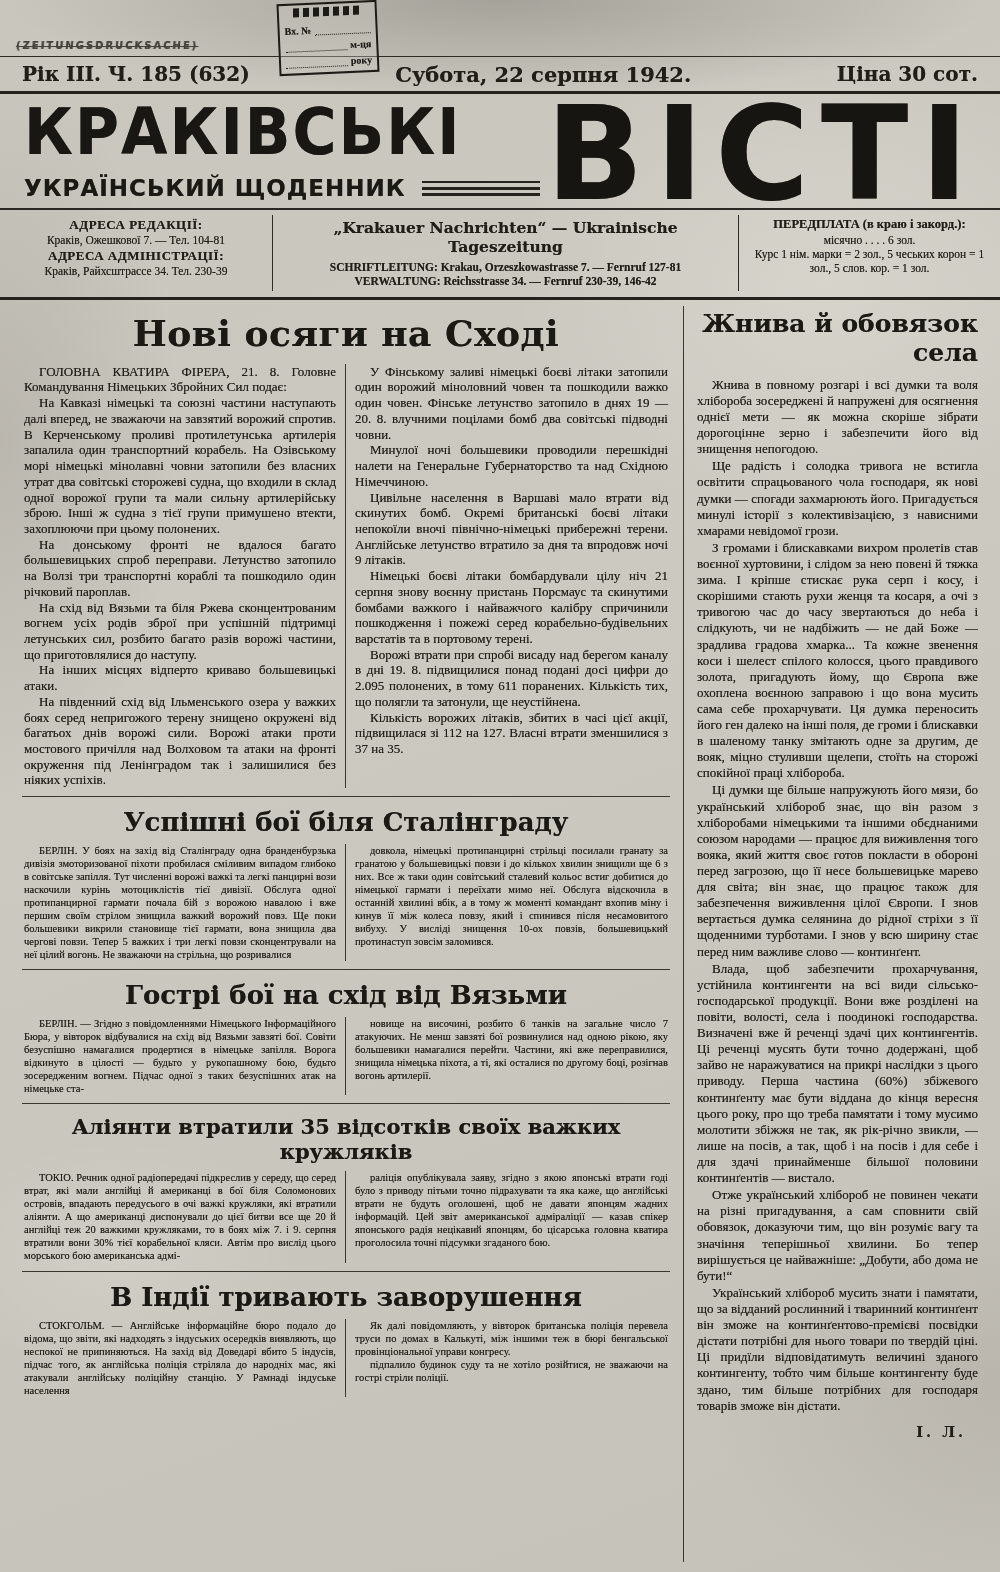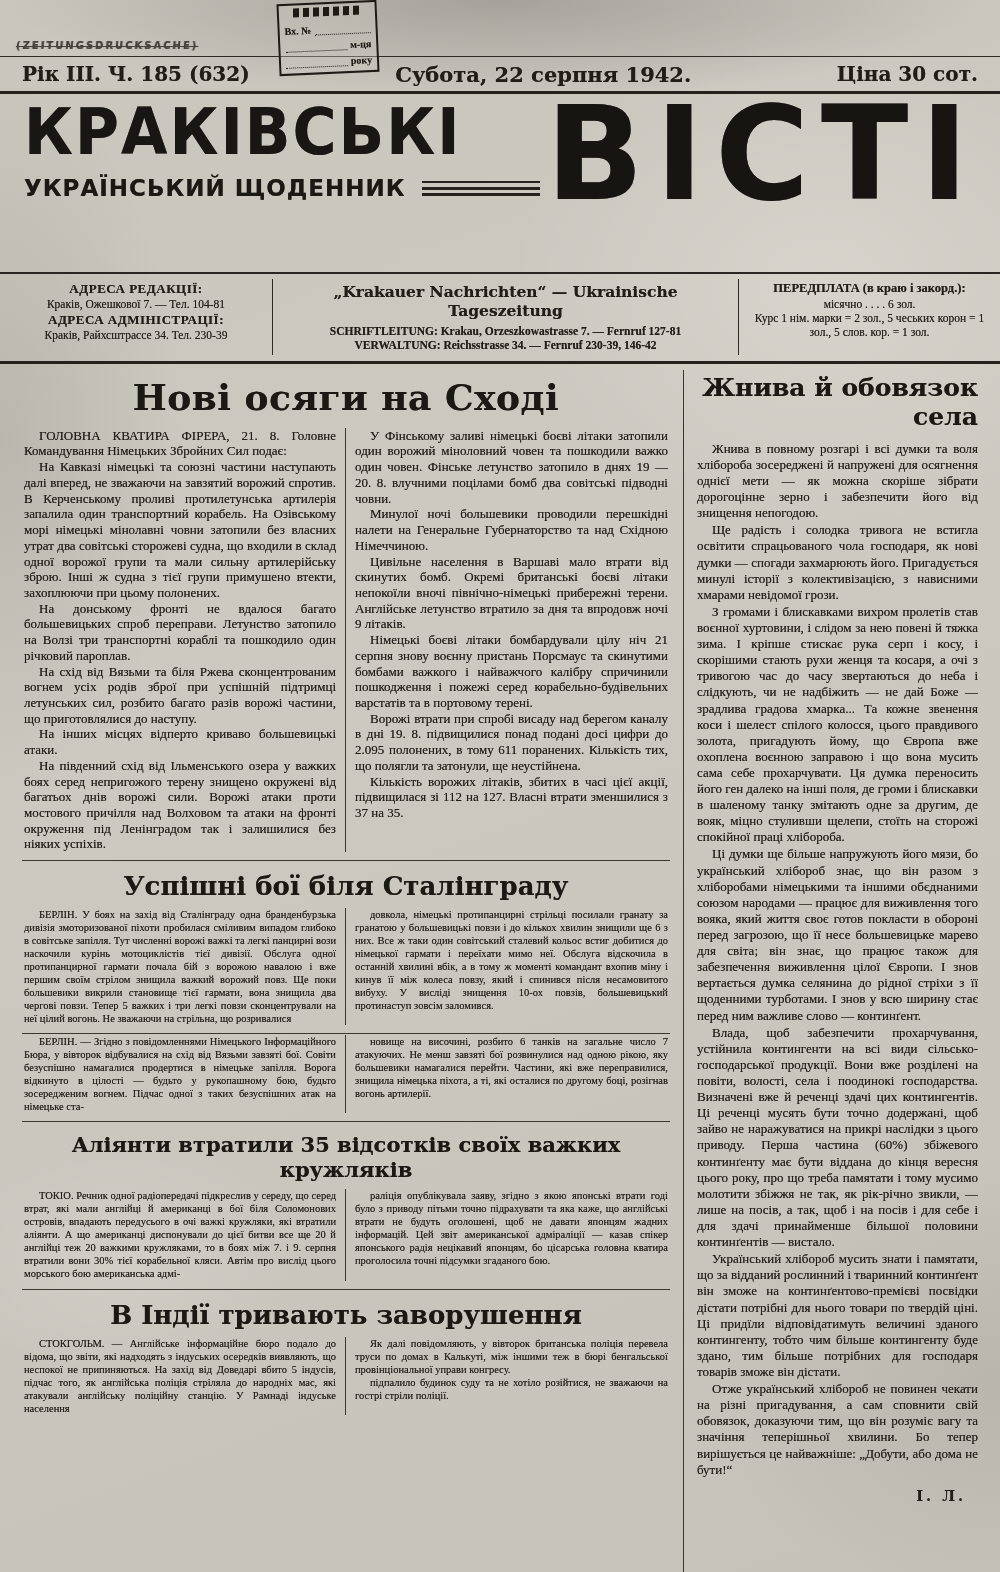--- a/index.html
+++ b/index.html
@@ -40,21 +40,21 @@
   
   .dateline {
     height:38px; margin:0; padding:0 22px;
     display:flex; align-items:center; justify-content:space-between;
     border-top:1.5px solid #2e2b25; border-bottom:3px solid #24221d;
     font-family:"DejaVu Serif", serif; font-weight:bold; font-size:20px;
   }
   .dateline .date-center { font-size:21px; }
 
   
-  .masthead { position:relative; height:178px; padding:8px 24px 0; }
+  .masthead { position:relative; height:114px; padding:8px 24px 0; }
   .mast-title-1 {
     font-family:"DejaVu Sans", sans-serif; font-weight:bold;
     font-size:60px; line-height:.95; letter-spacing:2px; color:#191713;
     transform:scaleY(1.07); transform-origin:top left; width:540px;
   }
   .mast-sub-row { display:flex; align-items:center; margin-top:16px; }
   .mast-subtitle {
     font-family:"DejaVu Sans", sans-serif; font-weight:bold;
     font-size:23px; letter-spacing:1px; color:#1b1914;
   }
@@ -203,20 +203,21 @@
           <div class="col">
               <p class="para">БЕРЛІН. У боях на захід від Сталінграду одна бранденбурзька дивізія змоторизованої піхоти пробилася сміливим випадом глибоко в совітське запілля. Тут численні ворожі важкі та легкі панцирні вози наскочили курінь мотоциклістів тієї дивізії. Обслуга одної протипанцирної гармати почала бій з ворожою навалою і вже першим своїм стрілом знищила важкий ворожий повз. Ще поки большевики викрили становище тієї гармати, вона знищила два чергові повзи. Тепер 5 важких і три легкі повзи сконцентрували на неї цілий вогонь. Не зважаючи на стрільна, що розривалися</p>
             </div>
           <div class="col">
               <p class="para">довкола, німецькі протипанцирні стрільці посилали гранату за гранатою у большевицькі повзи і до кількох хвилин знищили ще 6 з них. Все ж таки один совітський сталевий кольос встиг добитися до німецької гармати і переїхати мимо неї. Обслуга відскочила в останній хвилині вбік, а в тому ж моменті командант вхопив міну і кинув її між колеса повзу, який і спинився після несамовитого вибуху. У висліді знищення 10-ох повзів, большевицький протинаступ зовсім заломився.</p>
             </div>
         </div>
       </section>
 
       <section class="section brief">
+        <h2 class="headline headline-lg">Гострі бої на схід від Вязьми</h2>
         <div class="cols">
           <div class="col">
               <p class="para">БЕРЛІН. — Згідно з повідомленнями Німецького Інформаційного Бюра, у вівторок відбувалися на схід від Вязьми завзяті бої. Совіти безуспішно намагалися продертися в німецьке запілля. Ворога відкинуто в цілості — будьто у рукопашному бою, будьто зосередженим вогнем. Підчас одної з таких безуспішних атак на німецьке ста-</p>
             </div>
           <div class="col">
               <p class="para">новище на височині, розбито 6 танків на загальне число 7 атакуючих. Не менш завзяті бої розвинулися над одною рікою, яку большевики намагалися перейти. Частини, які вже переправилися, знищила німецька піхота, а ті, які осталися по другому боці, розігнав вогонь артилерії.</p>
             </div>
         </div>
       </section>
 
@@ -248,20 +249,20 @@
     </div>
 
     <aside class="right-col">
       <h2 class="headline headline-md">Жнива й обовязок села</h2>
       <div class="harvest-body">
           <p class="para">Жнива в повному розгарі і всі думки та воля хлібороба зосереджені й напружені для осягнення однієї мети — як можна скоріше зібрати дорогоцінне зерно і забезпечити його від знищення непогодою.</p>
           <p class="para">Ще радість і солодка тривога не встигла освітити спрацьованого чола господаря, як нові думки — спогади захмарюють його. Пригадується минулі історії з колективізацією, з нависними хмарами невідомої грози.</p>
           <p class="para">З громами і блискавками вихром пролетів став воєнної хуртовини, і слідом за нею повені й тяжка зима. І кріпше стискає рука серп і косу, і скорішими стають рухи женця та косаря, а очі з тривогою час до часу звертаються до неба і слідкують, чи не надбіжить — не дай Боже — зрадлива градова хмарка... Та кожне звенення коси і шелест спілого колосся, цього правдивого золота, пригадують йому, що Європа вже охоплена воєнною заправою і що вона мусить сама себе прохарчувати. Ця думка переносить його ген далеко на інші поля, де громи і блискавки в шаленому танку змітають одне за другим, де вояк, міцно стуливши щелепи, стоїть на сторожі спокійної праці хлібороба.</p>
           <p class="para">Ці думки ще більше напружують його мязи, бо український хлібороб знає, що він разом з хліборобами німецькими та іншими обєднаними союзом народами — працює для виживлення того вояка, який життя своє готов покласти в обороні перед загрозою, що її несе большевицьке марево для світа; він знає, що працює також для забезпечення виживлення цілої Європи. І знов вертається думка селянина до рідної стріхи з її щоденними турботами. І знов у всю ширину стає перед ним важливе слово — континґент.</p>
           <p class="para">Влада, щоб забезпечити прохарчування, устійнила контингенти на всі види сільсько-господарської продукції. Вони вже розділені на повіти, волості, села і поодинокі господарства. Визначені вже й реченці здачі цих контингентів. Ці реченці мусять бути точно додержані, щоб зайво не наражуватися на прикрі наслідки з цього приводу. Перша частина (60%) збіжевого континґенту має бути віддана до кінця вересня цього року, про що треба памятати і тому мусимо молотити збіжжя не так, як рік-річно звикли, — лише на посів, а так, щоб і на посів і для себе і для здачі принайменше більшої половини континґентів — вистало.</p>
+          <p class="para">Отже український хлібороб не повинен чекати на різні пригадування, а сам сповнити свій обовязок, доказуючи тим, що він розуміє вагу та значіння теперішньої хвилини. Бо тепер вирішується це найважніше: „Добути, або дома не бути!“</p>
           <p class="para">Український хлібороб мусить знати і памятати, що за відданий рослинний і тваринний континґент він зможе на континґентово-премієві посвідки дістати потрібні для нього товари по твердій ціні. Ці придїли відповідатимуть величині зданого контингенту, тобто чим більше контингенту буде здано, тим більше потрібних для господаря товарів зможе він дістати.</p>
-          <p class="para">Отже український хлібороб не повинен чекати на різні пригадування, а сам сповнити свій обовязок, доказуючи тим, що він розуміє вагу та значіння теперішньої хвилини. Бо тепер вирішується це найважніше: „Добути, або дома не бути!“</p>
         </div>
       <div class="signature">І. Л.</div>
     </aside>
 
   </div>
 </div>
 
 </body></html>

